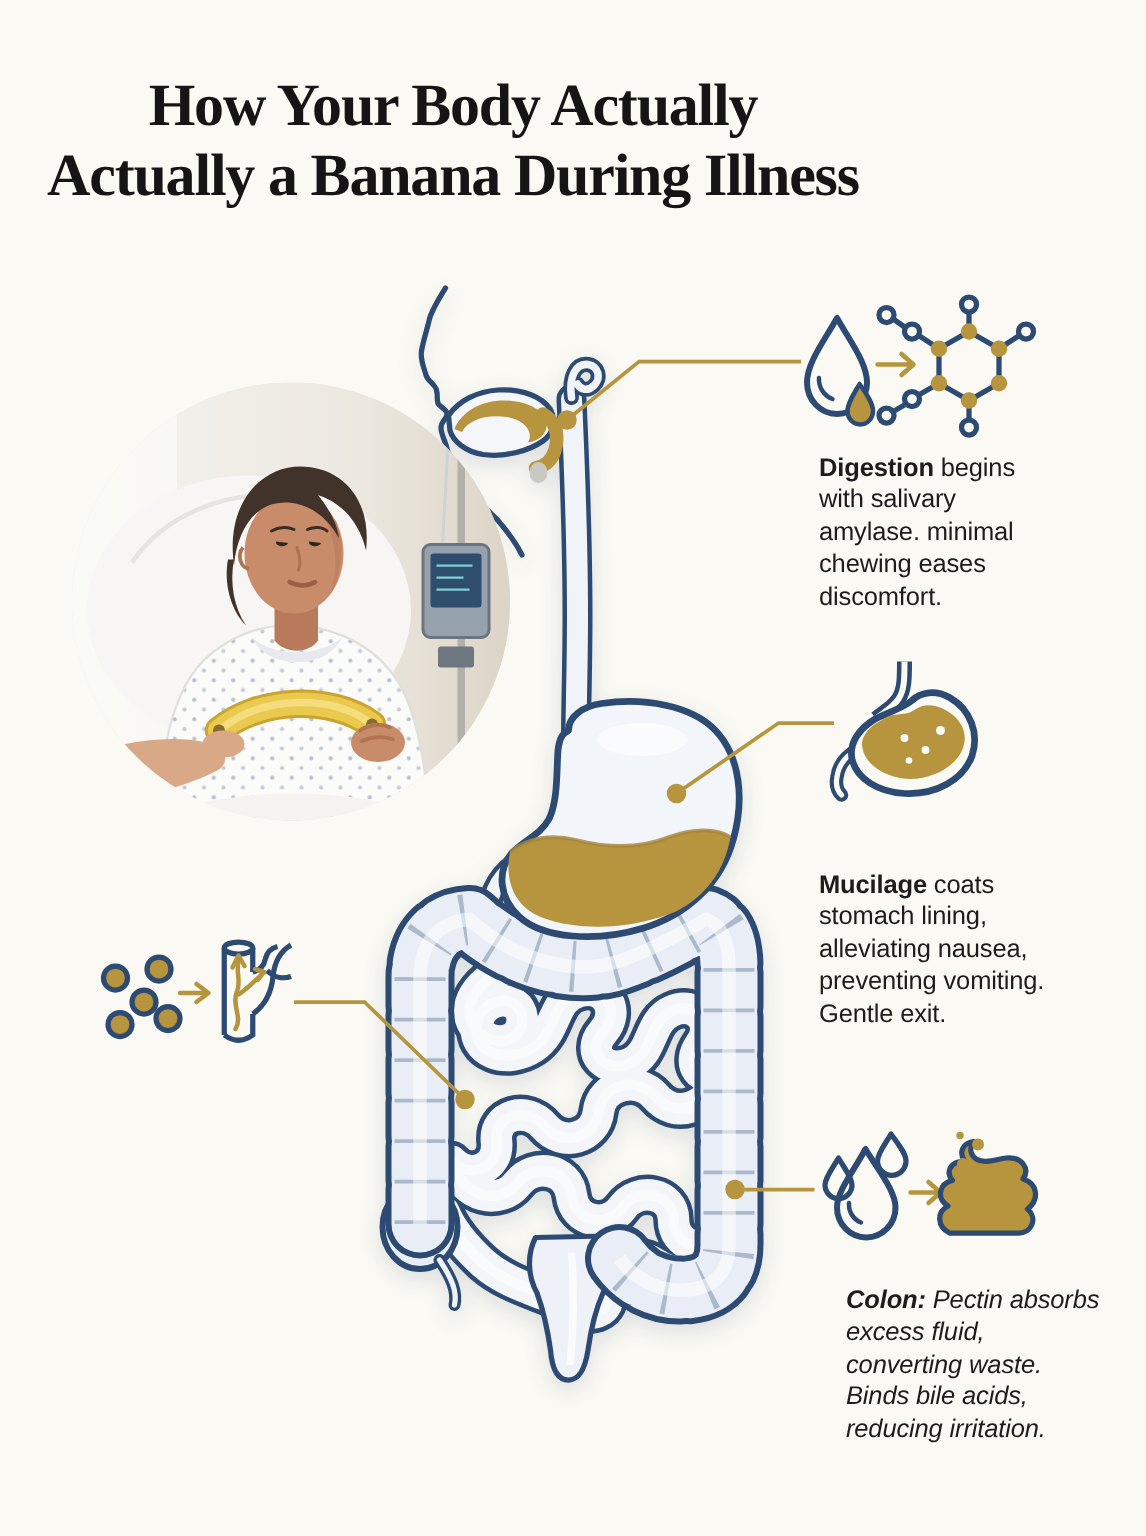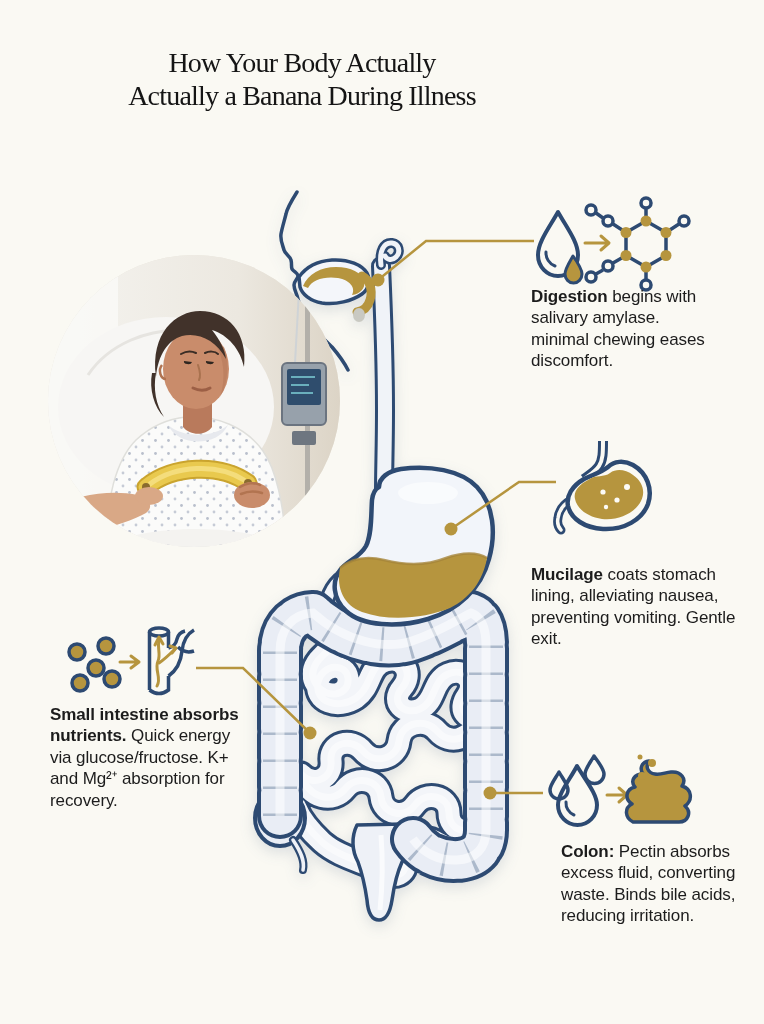--- a/index.html
+++ b/index.html
@@ -1,33 +1,33 @@
 <!DOCTYPE html>
 <html><head>
 <meta charset="utf-8">
 <style>
   html,body{margin:0;padding:0;background:#faf9f3;}
   .canvas{position:relative;width:764px;height:1024px;background:#faf9f3;overflow:hidden;
           font-family:"Liberation Sans",sans-serif;color:#1c1c1c;}
   .title{position:absolute;top:46px;left:0;width:604px;margin:0;text-align:center;
-         font-family:"Liberation Serif",serif;font-weight:400;font-size:28px;line-height:1.18;
+         font-family:"Liberation Serif",serif;font-weight:700;font-size:40px;line-height:1.18;
          letter-spacing:-0.8px;color:#151515;}
   .title span{display:block;}
   .layer{position:absolute;left:0;top:0;width:764px;height:1024px;}
   .anatomy{filter:drop-shadow(0 5px 7px rgba(45,74,115,0.14));}
   .photo{position:absolute;left:48px;top:255px;width:292px;height:292px;border-radius:50%;
          overflow:hidden;background:#e8e4da;}
   .photo svg{display:block;width:292px;height:292px;}
   .callout{position:absolute;font-size:17px;line-height:1.26;letter-spacing:-0.1px;}
-  .callout p{margin:0;}
+  .callout p{margin:15px;}
   .callout b{font-weight:700;}
   .c1{left:531px;top:286px;width:182px;}
   .c2{left:531px;top:564px;width:208px;}
   .c3{left:50px;top:704px;width:196px;}
-  .c4{left:561px;top:841px;width:202px;}
+  .c4{left:549px;top:841px;width:202px;font-style:italic;}
 </style>
 </head>
 <body>
 
 <div class="canvas">
 
   <h1 class="title">
     <span>How Your Body Actually</span>
     <span>Actually a Banana During Illness</span>
   </h1>
@@ -313,21 +313,18 @@
   </svg>
 
   <div class="callout c1">
     <p><b>Digestion</b><span> begins with salivary amylase. minimal chewing eases discomfort.</span></p>
   </div>
 
   <div class="callout c2">
     <p><b>Mucilage</b><span> coats stomach lining, alleviating nausea, preventing vomiting. Gentle exit.</span></p>
   </div>
 
-  <div class="callout c3">
-    <p><b>Small intestine absorbs nutrients.</b><span> Quick energy via glucose/fructose. K+ and Mg²⁺ absorption for recovery.</span></p>
-  </div>
 
   <div class="callout c4">
     <p><b>Colon:</b><span> Pectin absorbs excess fluid, converting waste. Binds bile acids, reducing irritation.</span></p>
   </div>
 
 </div>
 
 </body></html>

